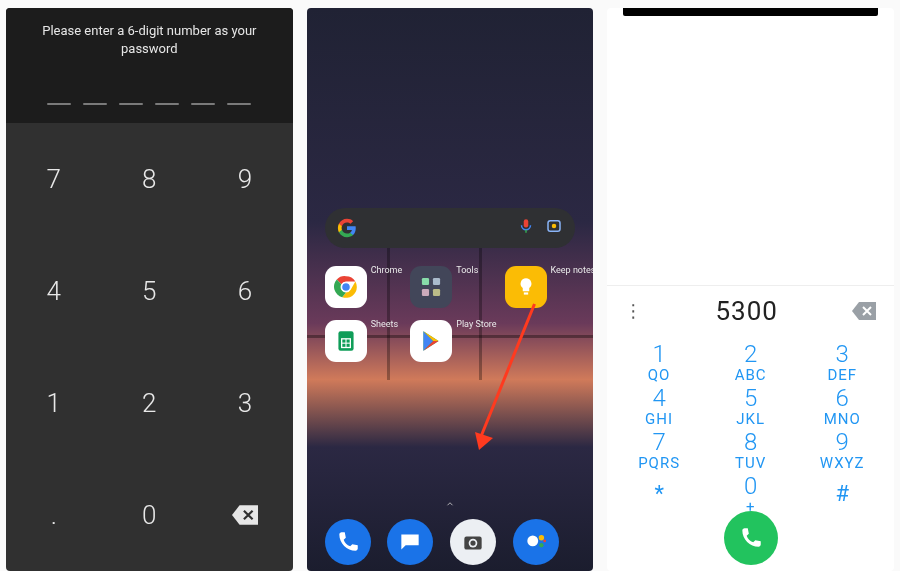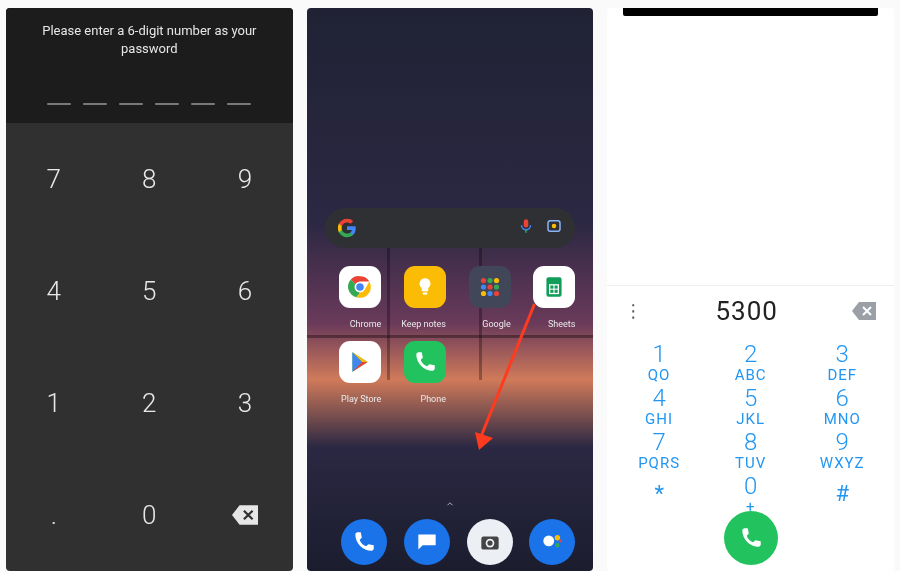--- a/index.html
+++ b/index.html
@@ -21,21 +21,21 @@
   .home-bridge { position:absolute; left:0; right:0; top:58%; height:3px; background:rgba(0,0,0,.35); }
   .home-pylon { position:absolute; top:36%; width:3px; height:30%; background:rgba(0,0,0,.30); }
   .home-pylon.a { left:28%; } .home-pylon.b { left:60%; }
 
   .search { position:absolute; left:18px; right:18px; top:200px; height:40px; background:#2f3033; border-radius:20px; display:flex; align-items:center; padding:0 12px; gap:10px; }
   .g-logo { width:20px; height:20px; }
   .search-spacer { flex:1; }
   .mic-icon svg, .lens-icon svg { width:18px; height:18px; }
 
   .grid { position:absolute; left:18px; right:18px; top:258px; display:grid; grid-template-columns: repeat(4,1fr); grid-gap: 12px 8px; }
-  .app { display:flex; flex-direction:column; align-items:flex-end; gap:12px; }
+  .app { display:flex; flex-direction:row; align-items:flex-start; gap:4px; }
   .app-ico { width:42px; height:42px; border-radius:11px; background:#fff; display:flex; align-items:center; justify-content:center; position:relative; }
   .app-lbl { font-size:9px; color:#eaeaea; text-align:center; line-height:1; white-space:nowrap; }
   .app-ico svg { width:26px; height:26px; }
 
   .home-dots { position:absolute; left:0; right:0; bottom:62px; display:flex; justify-content:center; }
   .home-dots svg { width:14px; height:10px; color:#ccc; }
 
   .dock { position:absolute; left:18px; right:18px; bottom:6px; display:grid; grid-template-columns: repeat(4,1fr); }
   .dock .app-ico { width:46px; height:46px; border-radius:50%; }
 
@@ -133,20 +133,31 @@
             <path d="M24 4a20 20 0 0 1 17.3 10H24a10 10 0 0 0-8.66 5L7 10A20 20 0 0 1 24 4z" fill="#ea4335"></path>
             <path d="M44 24a20 20 0 0 1-27 18.8L24 34a10 10 0 0 0 8.66-5l8.64-15A20 20 0 0 1 44 24z" fill="#fbbc05"></path>
             <path d="M7 10l8.34 9A10 10 0 0 0 24 34l-7 8.8A20 20 0 0 1 7 10z" fill="#34a853"></path>
             <circle cx="24" cy="24" r="8" fill="#4285f4"></circle>
             <circle cx="24" cy="24" r="8" fill="none" stroke="#fff" stroke-width="2"></circle>
           </svg>
       </div>
       <div class="app-lbl">Chrome</div>
     </div>
     <div class="app">
+      <div class="app-ico" style="background:#424659">
+        <svg viewBox="0 0 40 40">
+            <rect x="6" y="6" width="11" height="11" rx="2" fill="#8da"></rect>
+            <rect x="23" y="6" width="11" height="11" rx="2" fill="#abc"></rect>
+            <rect x="6" y="23" width="11" height="11" rx="2" fill="#cab"></rect>
+            <rect x="23" y="23" width="11" height="11" rx="2" fill="#bb8"></rect>
+          </svg>
+      </div>
+      <div class="app-lbl">Tools</div>
+    </div>
+    <div class="app">
       <div class="app-ico" style="background:#fbbc05">
         <svg viewBox="0 0 24 24">
             <path d="M12 4a5 5 0 0 1 3 9v3H9v-3a5 5 0 0 1 3-9z" fill="#fff"></path>
             <rect x="10" y="17" width="4" height="2" fill="#fff"></rect>
           </svg>
       </div>
       <div class="app-lbl">Keep notes</div>
     </div>
     <div class="app">
       <div class="app-ico" style="background:#424659">
@@ -181,28 +192,20 @@
         <svg viewBox="0 0 24 24">
             <path d="M5 3l14 9-14 9z" fill="#34a853"></path>
             <path d="M5 3l9 9-9 9z" fill="#4285f4"></path>
             <path d="M5 3l14 9-5 0z" fill="#fbbc05"></path>
             <path d="M14 12l5 0-14 9z" fill="#ea4335"></path>
           </svg>
       </div>
       <div class="app-lbl">Play Store</div>
     </div>
 
-    <div class="app">
-      <div class="app-ico" style="background:#22c35e">
-        <svg viewBox="0 0 24 24">
-            <path d="M6 3c-1 0-2 1-2 2 0 8 7 15 15 15 1 0 2-1 2-2v-3l-5-1-2 2c-3-1-5-3-6-6l2-2-1-5H6z" fill="#fff"></path>
-          </svg>
-      </div>
-      <div class="app-lbl">Phone</div>
-    </div>
   </div>
 
   <div class="arrow" style="left:226px; top:296px; height:145px; transform:rotate(22deg);"></div>
   <svg style="position:absolute; left:168px; top:424px;" width="18" height="18">
       <path d="M0 0 L18 6 L4 18 Z" fill="#ff3a1f"></path>
     </svg>
 
   <div class="home-dots">
     <svg viewBox="0 0 24 24">
         <path d="M6 15l6-6 6 6" stroke="currentColor" stroke-width="2" fill="none"></path>

